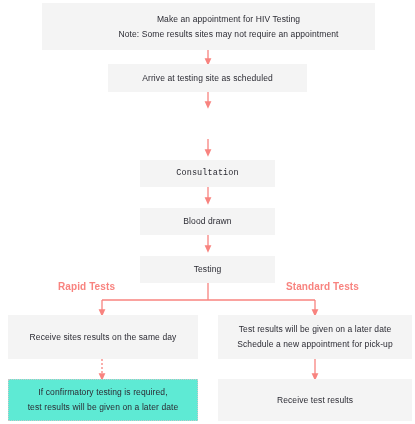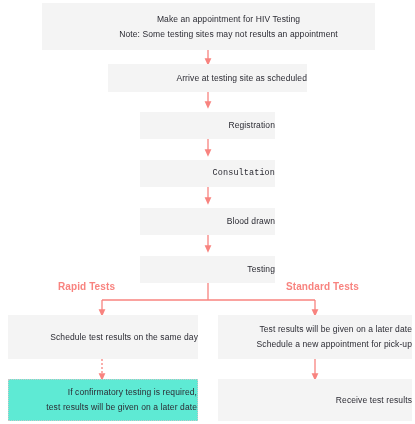--- a/index.html
+++ b/index.html
@@ -21,21 +21,21 @@
     height: 424px;
   }
   .node {
     position: absolute;
     background: #f4f4f4;
     color: #2b2b33;
     font-size: 8.5px;
     line-height: 15px;
     display: flex;
     flex-direction: column;
-    align-items: flex-end;
+    align-items: center;
     justify-content: center;
     box-sizing: border-box;
     letter-spacing: 0.1px;
   }
   .node.dashed {
     background: #5eead4;
     border: 1px dotted #c8c8c8;
   }
   .node .line {
     display: block;
@@ -89,49 +89,46 @@
     <line x1="102" y1="300" x2="102" y2="313" stroke="#f8837f" stroke-width="1.3" marker-end="url(#arrow)"></line>
     <line x1="315" y1="300" x2="315" y2="313" stroke="#f8837f" stroke-width="1.3" marker-end="url(#arrow)"></line>
 
     <line x1="102" y1="359" x2="102" y2="377" stroke="#f8837f" stroke-width="1.3" stroke-dasharray="2 2" marker-end="url(#arrow)"></line>
 
     <line x1="315" y1="359" x2="315" y2="377" stroke="#f8837f" stroke-width="1.3" marker-end="url(#arrow)"></line>
   </svg>
 
   <div class="node left-align" style="left:42px; top:3px; width:333px; height:47px;">
     <span class="line">Make an appointment for HIV Testing</span>
-    <span class="line">Note: Some testing sites may not results an appointment</span>
+    <span class="line">Note: Some results sites may not require an appointment</span>
   </div>
 
   <div class="node" style="left:108px; top:64px; width:199px; height:28px;">
     <span class="line">Arrive at testing site as scheduled</span>
   </div>
 
-  <div class="node" style="left:140px; top:112px; width:135px; height:27px;">
-    <span class="line">Registration</span>
-  </div>
 
   <div class="node" style="left:140px; top:160px; width:135px; height:27px;font-family:Liberation Mono, monospace;">
     <span class="line">Consultation</span>
   </div>
 
   <div class="node" style="left:140px; top:208px; width:135px; height:27px;">
     <span class="line">Blood drawn</span>
   </div>
 
   <div class="node" style="left:140px; top:256px; width:135px; height:27px;">
     <span class="line">Testing</span>
   </div>
 
   <div class="branch-label" style="left:58px; top:281px;">Rapid Tests</div>
 
   <div class="branch-label" style="left:286px; top:281px;">Standard Tests</div>
 
   <div class="node" style="left:8px; top:315px; width:190px; height:44px;">
-    <span class="line">Schedule test results on the same day</span>
+    <span class="line">Receive sites results on the same day</span>
   </div>
 
   <div class="node" style="left:218px; top:315px; width:194px; height:44px;">
     <span class="line">Test results will be given on a later date</span>
     <span class="line">Schedule a new appointment for pick-up</span>
   </div>
 
   <div class="node dashed" style="left:8px; top:379px; width:190px; height:42px;">
     <span class="line">If confirmatory testing is required,</span>
     <span class="line">test results will be given on a later date</span>

